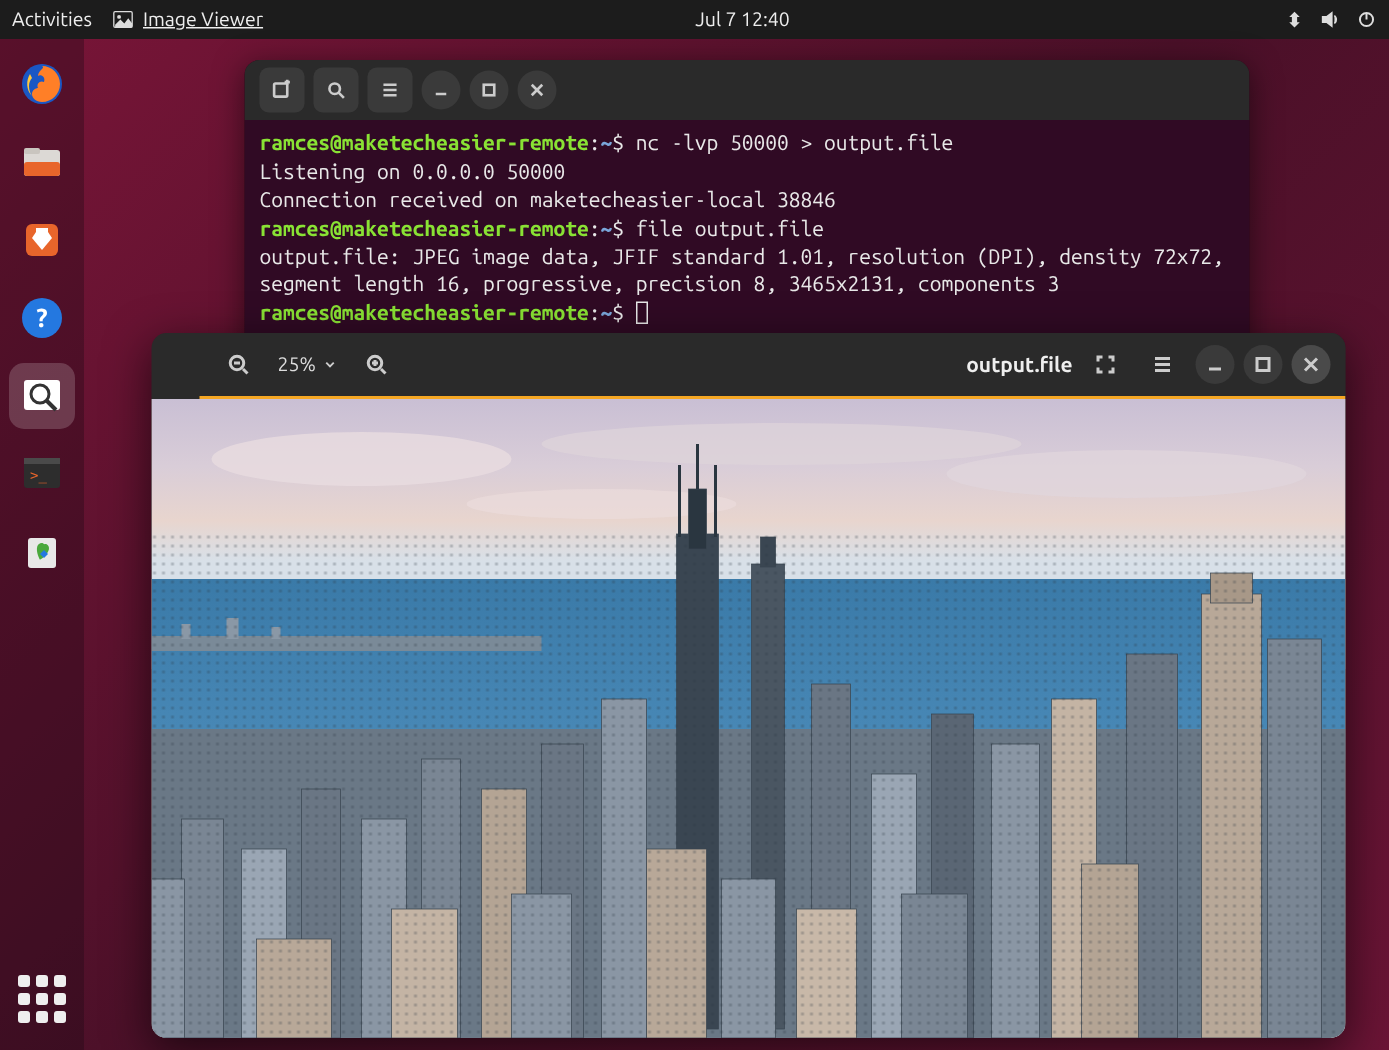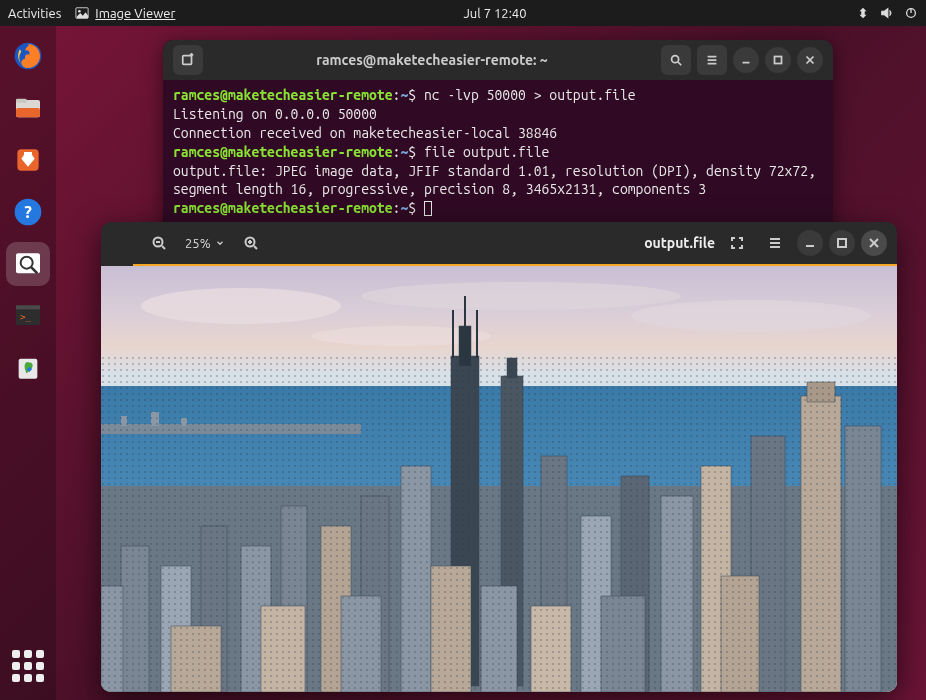--- a/index.html
+++ b/index.html
@@ -199,21 +199,20 @@
 
 <div class="terminal-window">
   <div class="term-header">
     <div class="hbtn">
       <svg viewBox="0 0 16 16">
           <rect x="2" y="3" width="10" height="10" rx="1"></rect>
           <line x1="10" y1="2" x2="14" y2="2"></line>
           <line x1="12" y1="0" x2="12" y2="4"></line>
         </svg>
     </div>
-    <div class="title">ramces@maketecheasier-remote: ~</div>
     <div class="hbtn">
       <svg viewBox="0 0 16 16">
           <circle cx="7" cy="7" r="4"></circle>
           <line x1="10" y1="10" x2="14" y2="14"></line>
         </svg>
     </div>
     <div class="hbtn">
       <svg viewBox="0 0 16 16">
           <line x1="3" y1="4" x2="13" y2="4"></line>
           <line x1="3" y1="8" x2="13" y2="8"></line>

